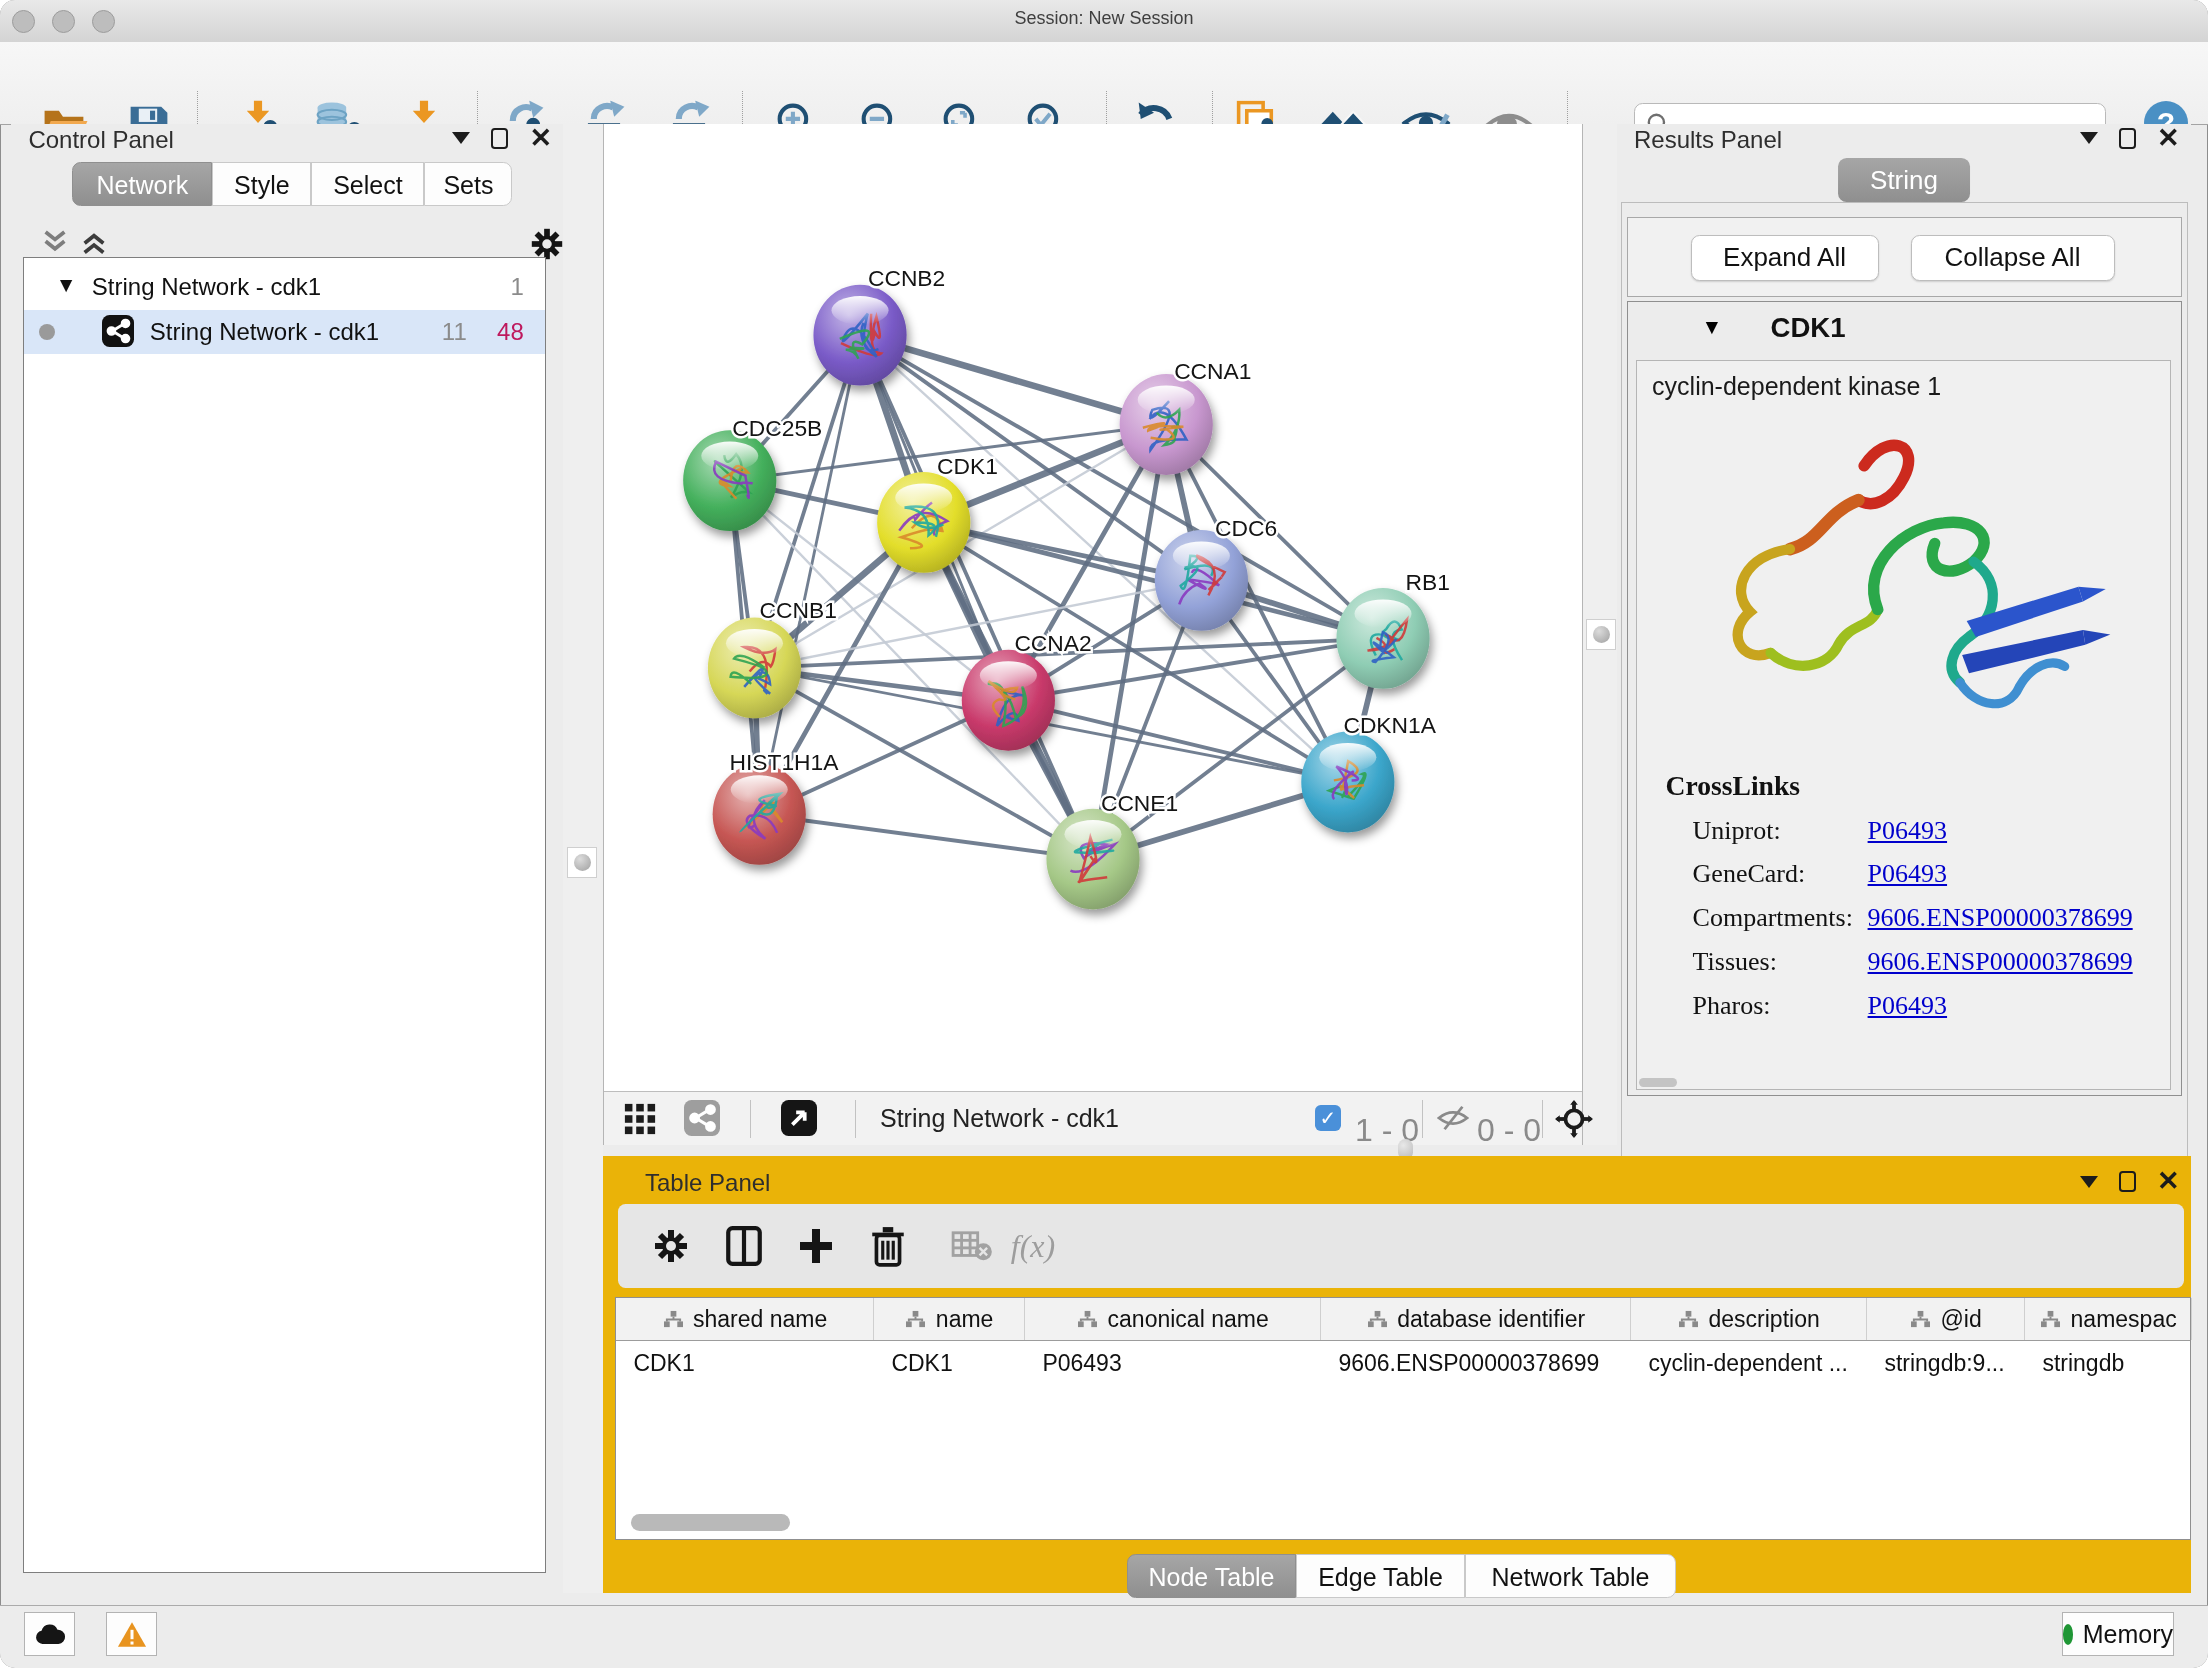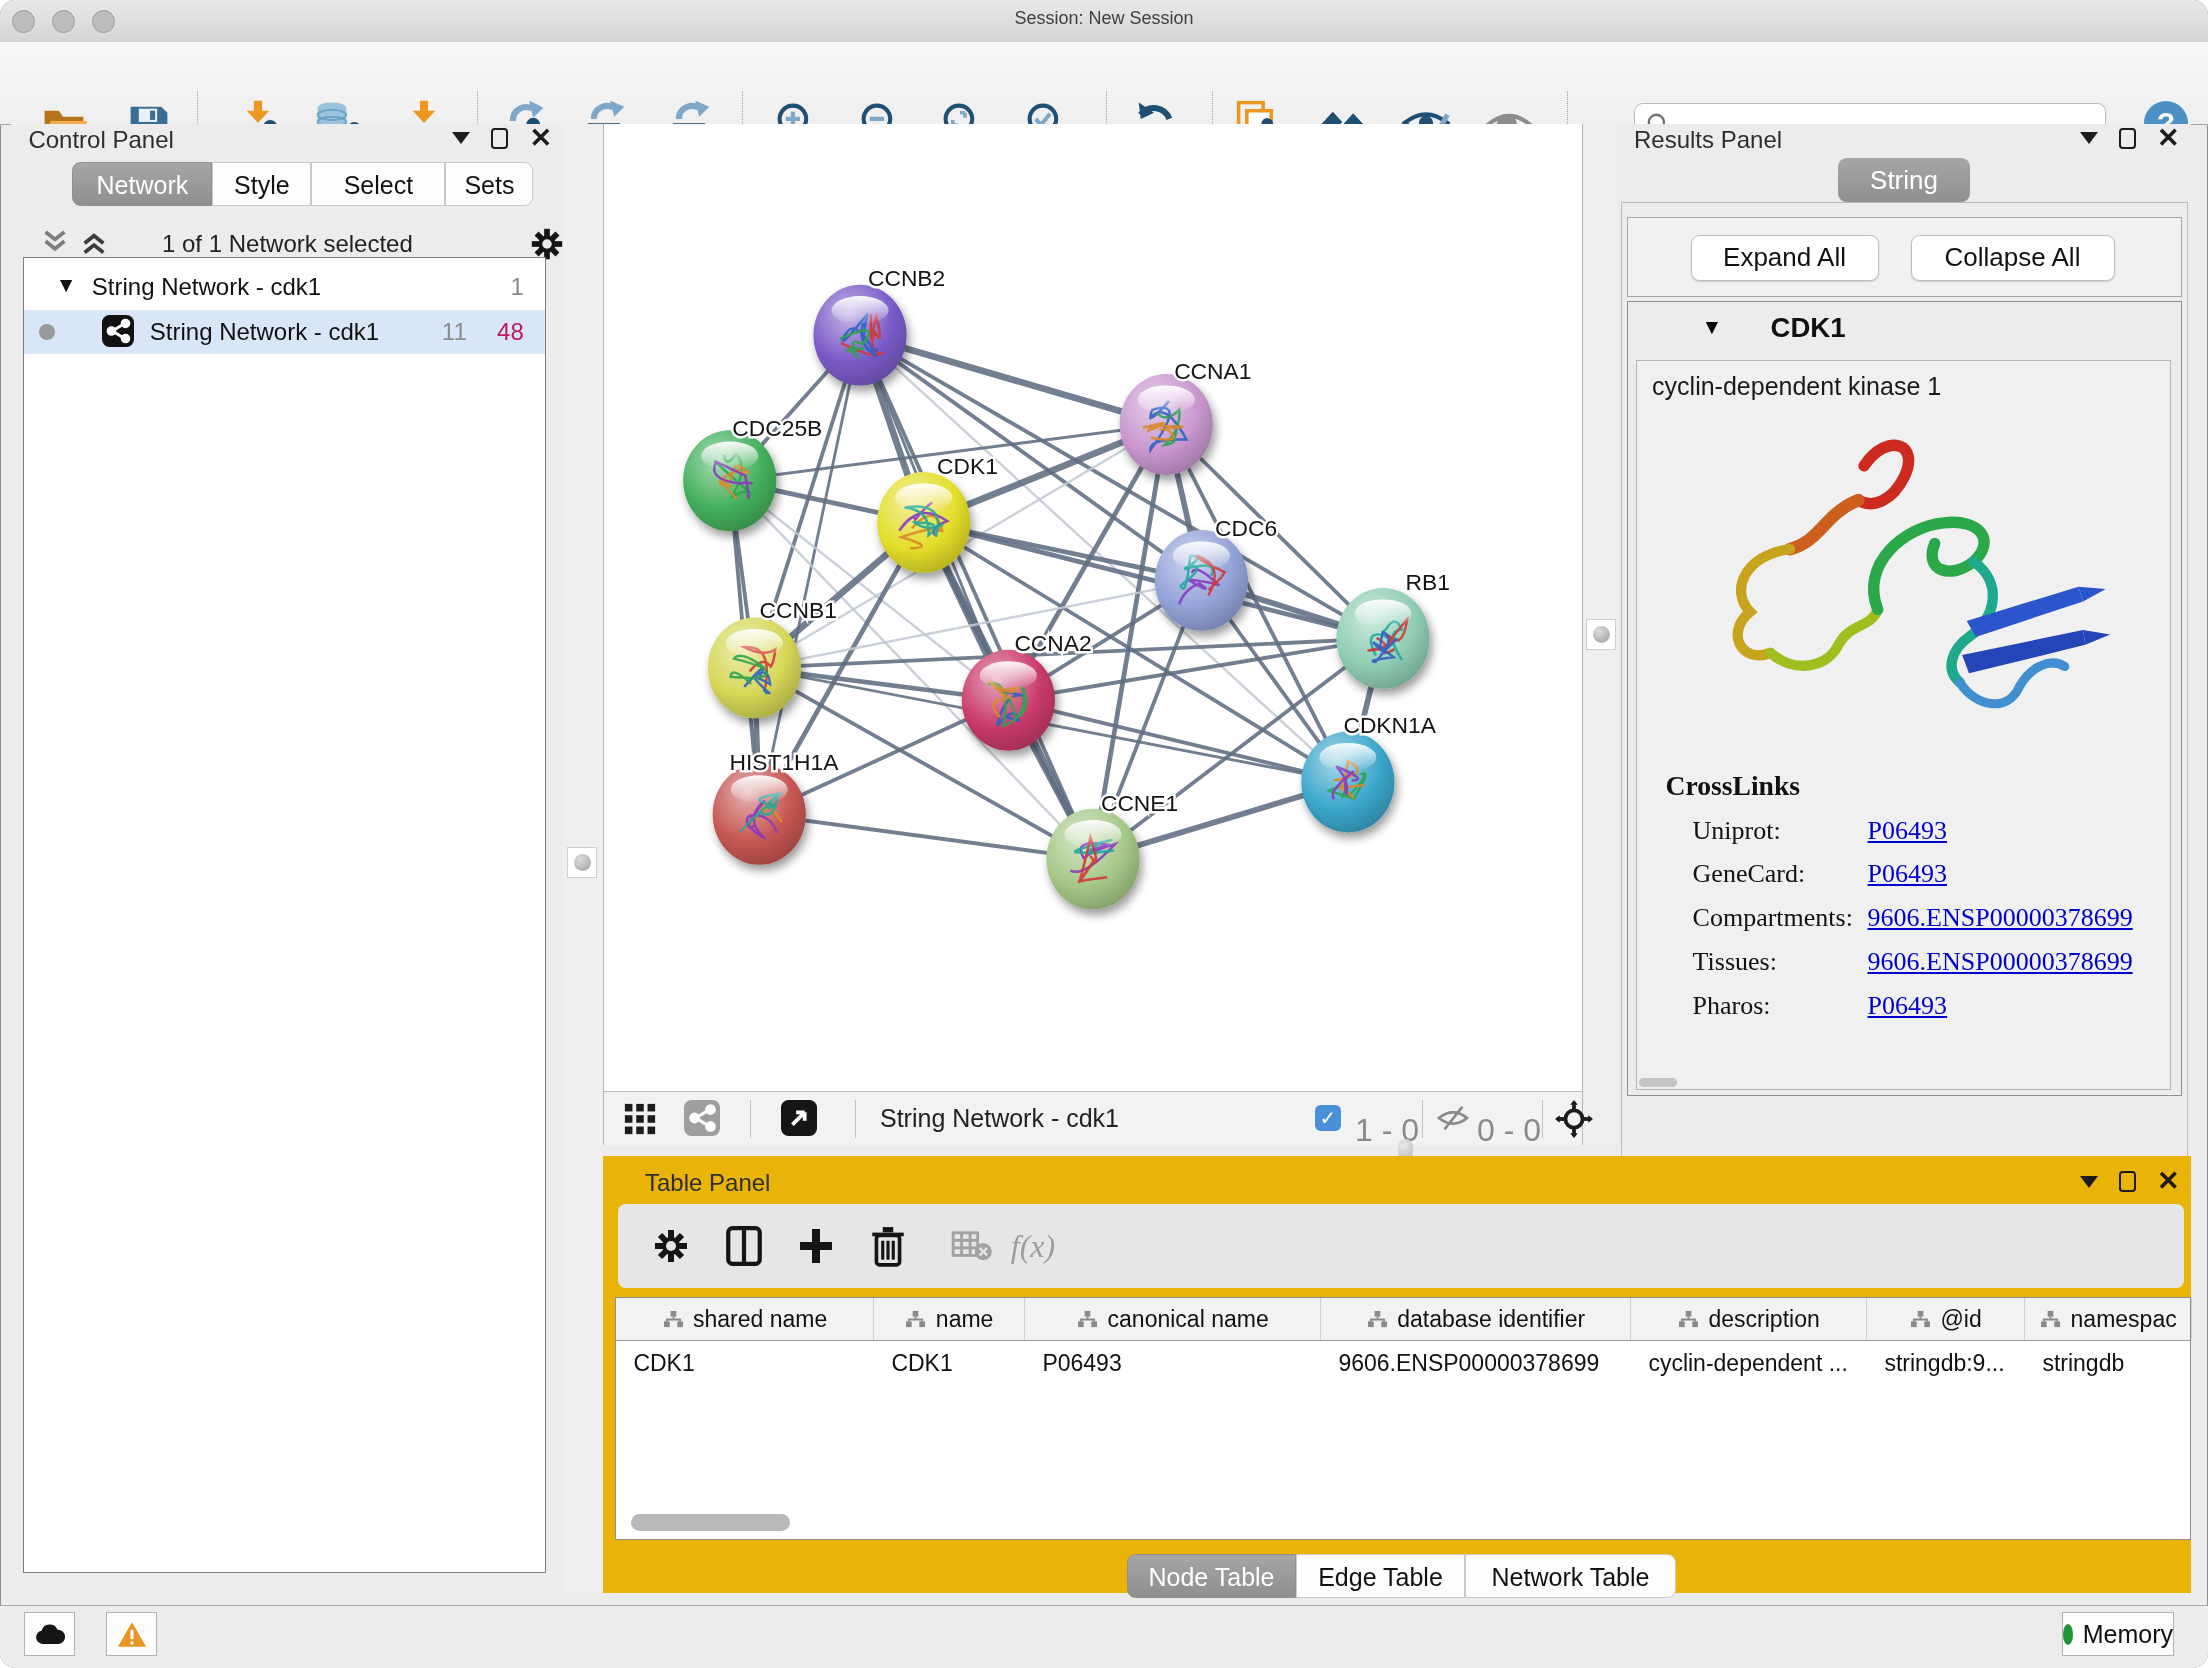--- a/index.html
+++ b/index.html
@@ -285,31 +285,30 @@
   <div id="control-panel">
     <div style="position:absolute;left:17px;top:1.9px" class="panel-title">Control Panel</div>
     <div class="hbtns" style="right:11.4px;top:3.8px">
       <div class="hb-collapse"></div>
       <div class="hb-float"></div>
       <div class="hb-close">✕</div>
     </div>
     <div id="cp-tabs">
       <div class="tabbtn sel" style="width:140px;border-radius:8.6px 0 0 8.6px">Network</div>
       <div class="tabbtn" style="width:99px">Style</div>
-      <div class="tabbtn" style="width:134px">Select</div>
+      <div class="tabbtn" style="width:113px">Select</div>
       <div class="tabbtn" style="width:88px;border-radius:0 8.6px 8.6px 0">Sets</div>
     </div>
     <div id="cp-row2">
       <svg style="position:absolute;left:28.5px;top:13.3px" width="30" height="28.5" viewBox="0 0 32 30">
         <path d="M6 4l10 8 10-8M6 14l10 8 10-8" stroke="#7d7d7d" stroke-width="4" fill="none"></path>
       </svg>
       <svg style="position:absolute;left:68px;top:13.3px" width="30" height="28.5" viewBox="0 0 32 30">
         <path d="M6 26l10-8 10 8M6 16l10-8 10 8" stroke="#3c3c3c" stroke-width="4" fill="none"></path>
       </svg>
-      <div style="position:absolute;left:0;right:0;top:15px;text-align:center;font-size:24px;color:#222">1 of 1 Network selected</div>
       <svg style="position:absolute;left:517px;top:9.5px" width="38" height="38" viewBox="0 0 40 40">
         <g fill="#151515">
             <circle cx="20" cy="20" r="9"></circle>
           <g stroke="#151515" stroke-width="6">
             <line x1="20" y1="4" x2="20" y2="36"></line>
               <line x1="4" y1="20" x2="36" y2="20"></line>
             <line x1="9" y1="9" x2="31" y2="31"></line>
               <line x1="9" y1="31" x2="31" y2="9"></line>
           </g>
           </g>

